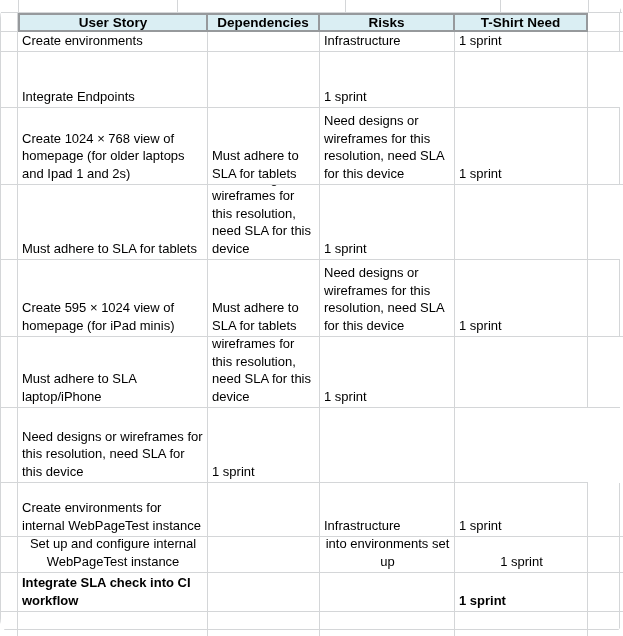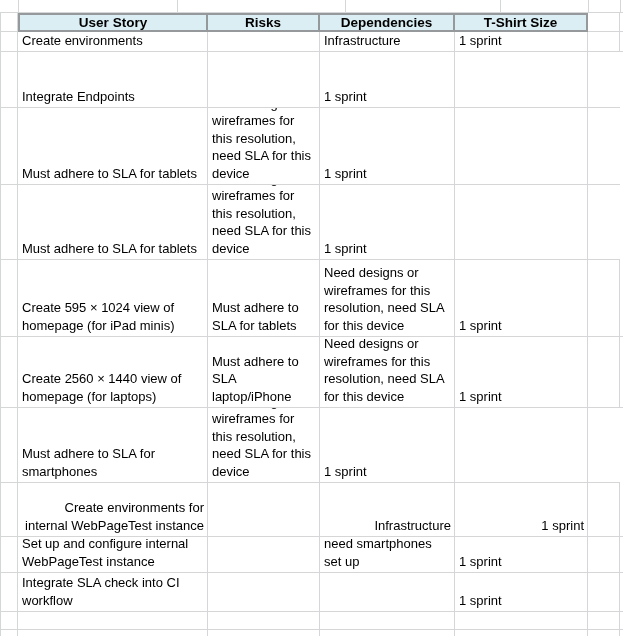--- a/index.html
+++ b/index.html
@@ -8,21 +8,21 @@
     --grid:#d4d6d8;
     --text:#000000;
   }
   *{box-sizing:border-box;margin:0;padding:0;}
   html,body{background:#ffffff;}
   body{
     width:623px;height:636px;
     font-family:"Liberation Sans", sans-serif;
     color:var(--text);
   }
-  .sheet{position:relative;width:623px;height:636px;overflow:hidden;background:#fff;}
+  .sheet{position:relative;width:623px;height:636px;overflow:hidden;background:#fff;border-radius:18px;}
 
   
   .topstrip{height:13px;border-bottom:1px solid var(--grid);position:relative;}
   .tick{position:absolute;top:0;bottom:0;width:1px;background:var(--grid);}
 
   .row{display:grid;grid-template-columns:18px 190px 112px 135px 133px 32px 3px;}
 
   .c{
     border-right:1px solid var(--grid);
     border-bottom:1px solid var(--grid);
@@ -59,27 +59,27 @@
     <span class="tick" style="left:588px"></span>
     <span class="tick" style="left:620px"></span>
   </div>
 
   <div class="row header">
     <div class="c a"></div>
     <div class="hcell first">
       <span>User Story</span>
     </div>
     <div class="hcell">
+      <span>Dependencies</span>
+    </div>
+    <div class="hcell">
       <span>Risks</span>
     </div>
     <div class="hcell">
-      <span>Dependencies</span>
-    </div>
-    <div class="hcell">
-      <span>T-Shirt Size</span>
+      <span>T-Shirt Need</span>
     </div>
     <div class="c"></div>
     <div class="c stub"></div>
   </div>
 
   <div id="rows">
       <div class="row" style="height: 20px;">
         <div class="c a"></div>
         <div class="c d">
           <span class="t">Create environments</span>
@@ -106,20 +106,23 @@
         </div>
         <div class="c d">
           <span class="t">1 sprint</span>
         </div>
         <div class="c"></div>
         <div class="c stub"></div>
       </div>
       <div class="row" style="height: 77px;">
         <div class="c a"></div>
         <div class="c d">
+          <span class="t">Create 1024 × 768 view of homepage (for older laptops and Ipad 1 and 2s)</span>
+        </div>
+        <div class="c d">
           <span class="t">Must adhere to SLA for tablets</span>
         </div>
         <div class="c d">
           <span class="t">Need designs or wireframes for this resolution, need SLA for this device</span>
         </div>
         <div class="c d">
           <span class="t">1 sprint</span>
         </div>
         <div class="c"></div>
         <div class="c stub"></div>
@@ -151,83 +154,77 @@
         </div>
         <div class="c d">
           <span class="t">1 sprint</span>
         </div>
         <div class="c"></div>
         <div class="c stub"></div>
       </div>
       <div class="row" style="height: 71px;">
         <div class="c a"></div>
         <div class="c d">
-          <span class="t">Create 2560 × 1440  view of homepage (for laptops)</span>
-        </div>
-        <div class="c d">
           <span class="t">Must adhere to SLA laptop/iPhone</span>
         </div>
         <div class="c d">
           <span class="t">Need designs or wireframes for this resolution, need SLA for this device</span>
         </div>
         <div class="c d">
           <span class="t">1 sprint</span>
         </div>
         <div class="c"></div>
         <div class="c stub"></div>
       </div>
       <div class="row" style="height: 75px;">
         <div class="c a"></div>
         <div class="c d">
-          <span class="t">Must adhere to SLA for smartphones</span>
-        </div>
-        <div class="c d">
-          <span class="t">Need designs or wireframes for this resolution, need SLA for this device</span>
-        </div>
-        <div class="c d">
-          <span class="t">1 sprint</span>
-        </div>
-        <div class="c"></div>
-        <div class="c stub"></div>
-      </div>
-      <div class="row" style="height: 54px; text-align: right;">
+          <span class="t">Need designs or wireframes for this resolution, need SLA for this device</span>
+        </div>
+        <div class="c d">
+          <span class="t">1 sprint</span>
+        </div>
+        <div class="c"></div>
+        <div class="c stub"></div>
+      </div>
+      <div class="row" style="height: 54px;">
         <div class="c a"></div>
         <div class="c d">
           <span class="t">Create environments for internal WebPageTest instance</span>
         </div>
         <div class="c d">
           <span class="t"></span>
         </div>
         <div class="c d">
           <span class="t">Infrastructure</span>
         </div>
         <div class="c d">
           <span class="t">1 sprint</span>
         </div>
         <div class="c"></div>
         <div class="c stub"></div>
       </div>
-      <div class="row" style="height: 36px;">
+      <div class="row" style="height: 36px; text-align: center;">
         <div class="c a"></div>
         <div class="c d">
           <span class="t">Set up and configure internal WebPageTest instance</span>
         </div>
         <div class="c d">
           <span class="t"></span>
         </div>
         <div class="c d">
-          <span class="t">need smartphones set up</span>
-        </div>
-        <div class="c d">
-          <span class="t">1 sprint</span>
-        </div>
-        <div class="c"></div>
-        <div class="c stub"></div>
-      </div>
-      <div class="row" style="height: 39px;">
+          <span class="t">into environments set up</span>
+        </div>
+        <div class="c d">
+          <span class="t">1 sprint</span>
+        </div>
+        <div class="c"></div>
+        <div class="c stub"></div>
+      </div>
+      <div class="row" style="height: 39px; font-weight: bold;">
         <div class="c a"></div>
         <div class="c d">
           <span class="t">Integrate SLA check into CI workflow</span>
         </div>
         <div class="c d">
           <span class="t"></span>
         </div>
         <div class="c d">
           <span class="t"></span>
         </div>

